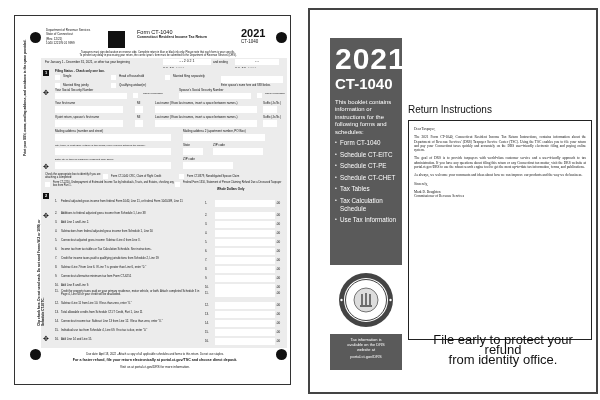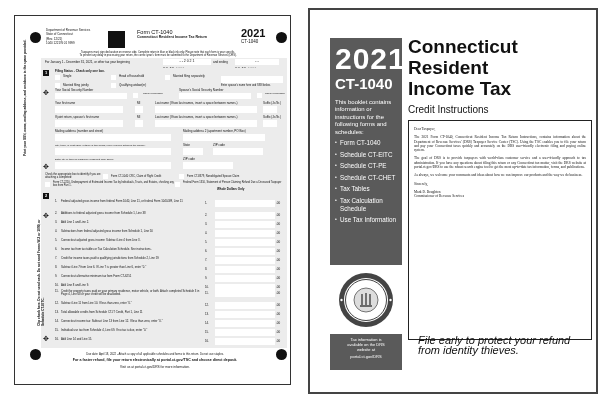--- a/index.html
+++ b/index.html
@@ -18,21 +18,21 @@
   .sidebar .desc{font-size:6px;line-height:7.4px;margin-top:6px}
   .sidebar ul{list-style:none;margin-top:3px}
   .sidebar li{font-size:6.3px;line-height:7.6px;padding-left:5px;margin-bottom:4px;position:relative}
   .sidebar li::before{content:"•";position:absolute;left:0;font-size:5px}
   .title{position:absolute;left:98px;top:26px;font-size:19px;font-weight:bold;line-height:21px}
   .subtitle{position:absolute;left:98px;top:94px;font-size:10px;line-height:12px}
   .letter{position:absolute;left:98px;top:110px;width:184px;height:220px;border:1px solid #222;padding:6px 5px;font-family:"Liberation Serif",serif;font-size:3.5px;line-height:4.3px}
   .letter p{margin-bottom:4px;text-align:justify}
   .seal{position:absolute;left:28px;top:262px;width:56px;height:56px}
   .infobox{position:absolute;left:20px;top:324px;width:72px;height:36px;background:#5a5a5a;color:#fff;text-align:center;font-size:4px;line-height:4.8px;padding-top:4px}
-  .tagline{position:absolute;left:108px;top:325px;width:170px;text-align:left;font-style:italic;font-size:11px;line-height:10px}
+  .tagline{position:absolute;left:108px;top:325px;width:170px;text-align:center;font-size:13px;line-height:10px}
 </style>
 </head>
 <body>
 
 <div id="form-page" class="page">
   <div class="hole" style="left:15px;top:16px"></div>
   <div class="hole" style="left:261px;top:16px"></div>
   <div class="hole" style="left:15px;top:333px"></div>
   <div class="hole" style="left:261px;top:333px"></div>
 
@@ -241,26 +241,21 @@
       <li>Form CT-1040</li>
       <li>Schedule CT-EITC</li>
       <li>Schedule CT-PE</li>
       <li>Schedule CT-CHET</li>
       <li>Tax Tables</li>
       <li>Tax Calculation Schedule</li>
       <li>Use Tax Information</li>
     </ul>
   </div>
 
-  <div class="title">
-    <div>Connecticut</div>
-    <div>Resident</div>
-    <div>Income Tax</div>
-  </div>
-  <div class="subtitle">Credit Instructions</div>
+  <div class="subtitle">Return Instructions</div>
 
   <div class="letter">
     <p>Dear Taxpayer,</p>
     <p>The 2021 Form CT-1040, Connecticut Resident Income Tax Return Instructions, contains information about the Department of Revenue Services' (DRS) Taxpayer Service Center (TSC). Using the TSC enables you to file your return and pay your Connecticut taxes quickly and accurately on the DRS user-friendly electronic filing and paying online system.</p>
     <p>The goal of DRS is to provide taxpayers with world-class customer service and a user-friendly approach to tax administration. If you have any questions about filing this return or any Connecticut tax matter, visit the DRS website at portal.ct.gov/DRS to use the robust search engine tool to get the most up-to-date tax information, forms, and publications.</p>
     <p>As always, we welcome your comments and ideas about how we can improve our products and the way we do business.</p>
     <p>Sincerely,</p>
     <div>Mark D. Boughton</div>
     <div>Commissioner of Revenue Services</div>
   </div>
@@ -277,15 +272,15 @@
 
   <div class="infobox">
     <div>Tax information is</div>
     <div>available on the DRS</div>
     <div>website at</div>
     <div style="margin-top:3px">portal.ct.gov/DRS</div>
   </div>
 
   <div class="tagline">
     <div>File early to protect your refund</div>
-    <div>from identity thieves.</div>
+    <div>from identity office.</div>
   </div>
 </div>
 
 </body></html>

